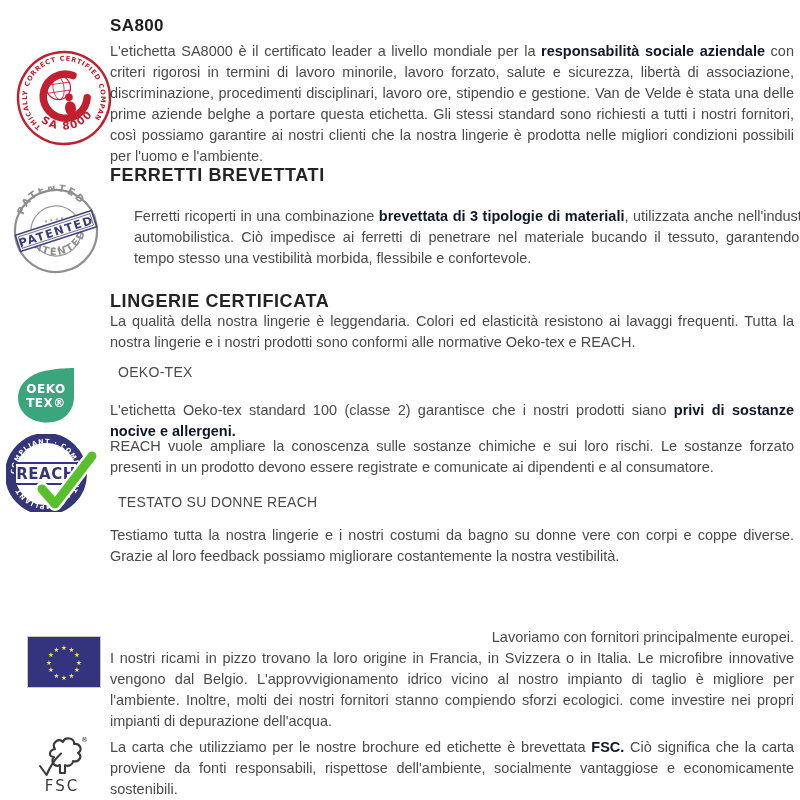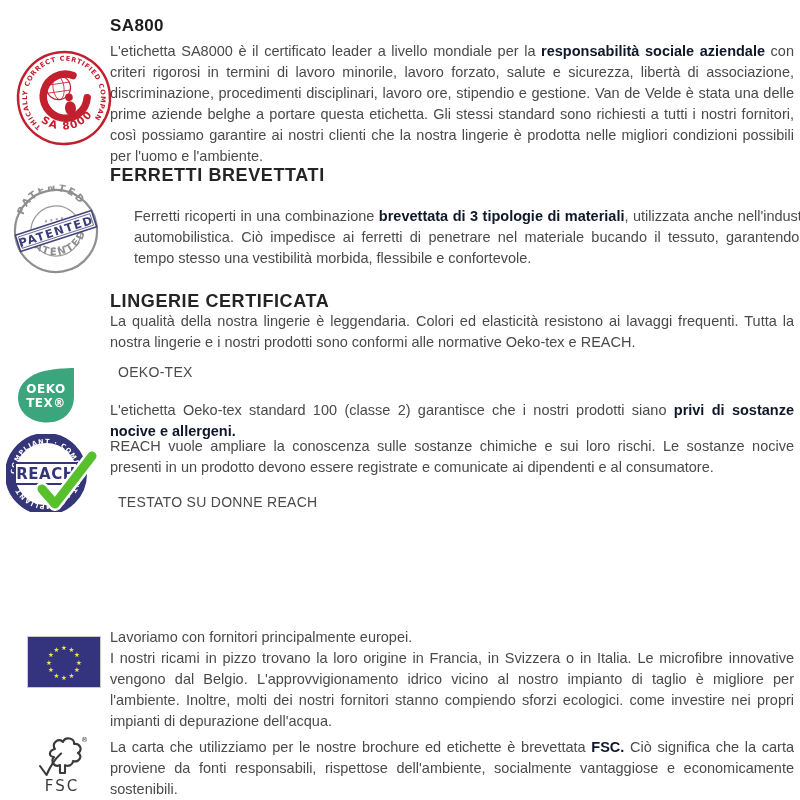--- a/index.html
+++ b/index.html
@@ -110,43 +110,44 @@
       <textPath href="#reachRing" startOffset="0">COMPLIANT · COMPLIANT · COMPLIANT</textPath>
     </text>
     <rect x="9" y="29" width="62" height="21" fill="#ffffff" stroke="#35357a" stroke-width="2"></rect>
     <text x="40" y="45" text-anchor="middle" font-size="15" font-weight="bold" fill="#35357a" letter-spacing="0.5">REACH</text>
     <g fill="none" stroke-linecap="round" stroke-linejoin="round">
       <path d="M 36 55 L 49 70 L 86 22" stroke="#ffffff" stroke-width="14"></path>
       <path d="M 36 55 L 49 70 L 86 22" stroke="#58c02c" stroke-width="9"></path>
     </g>
   </svg>
 
-  <p class="txt" style="top:436px;"><span>REACH vuole ampliare la conoscenza sulle sostanze chimiche e sui loro rischi. Le sostanze nocive presenti in un prodotto devono essere registrate e comunicate ai dipendenti e al consumatore.</span></p>
+  <p class="txt" style="top:436px;"><span>REACH vuole ampliare la conoscenza sulle sostanze chimiche e sui loro rischi. Le sostanze forzato presenti in un prodotto devono essere registrate e comunicate ai dipendenti e al consumatore.</span></p>
 
   <p class="label" style="top:494px;">TESTATO SU DONNE REACH</p>
+  <p class="txt" style="top:525px;"><span>Testiamo tutta la nostra lingerie e i nostri costumi da bagno su donne vere con corpi e coppe diverse. Grazie al loro feedback possiamo migliorare costantemente la nostra vestibilità.</span></p>
 
   <svg class="badge" style="left:27px;top:636px;" width="74" height="52" viewBox="0 0 74 52">
     <rect x="0.5" y="0.5" width="73" height="51" fill="#34347e" stroke="#c9c9c9"></rect>
     <g fill="#e9e34b" font-size="6.5" text-anchor="middle">
       <text x="37" y="13.5">★</text>
         <text x="44.5" y="15.5">★</text>
       <text x="50" y="21">★</text>
         <text x="52" y="28.5">★</text>
       <text x="50" y="36">★</text>
         <text x="44.5" y="41.5">★</text>
       <text x="37" y="43.5">★</text>
         <text x="29.5" y="41.5">★</text>
       <text x="24" y="36">★</text>
         <text x="22" y="28.5">★</text>
       <text x="24" y="21">★</text>
         <text x="29.5" y="15.5">★</text>
     </g>
   </svg>
 
-  <p class="txt" style="top:627px;text-align:left;">Lavoriamo con fornitori principalmente europei.</p>
+  <p class="txt" style="top:627px;text-align:right;">Lavoriamo con fornitori principalmente europei.</p>
   <p class="txt" style="top:648px;"><span>I nostri ricami in pizzo trovano la loro origine in Francia, in Svizzera o in Italia. Le microfibre innovative vengono dal Belgio. L'approvvigionamento idrico vicino al nostro impianto di taglio è migliore per l'ambiente. Inoltre, molti dei nostri fornitori stanno compiendo sforzi ecologici. come investire nei propri impianti di depurazione dell'acqua.</span></p>
 
   <svg class="badge" style="left:34px;top:733px;" width="58" height="64" viewBox="0 0 58 64">
     <g fill="none" stroke="#3a3a3a" stroke-width="2.1" stroke-linecap="round" stroke-linejoin="round">
       <path d="M21 16 C17 10 25 4 29 9 C31 3 41 5 40 11 C46 10 49 17 44 20
                C49 23 45 30 39 28 C39 32 34 34 31 32 L31 40 L26 40 L26 32
                C21 35 16 29 20 24 C14 24 15 17 21 16 Z"></path>
       <path d="M6 33 L12.5 42 Q18.5 28 27 20.5"></path>
     </g>
     <text x="47" y="9" font-size="7" fill="#3a3a3a">®</text>

